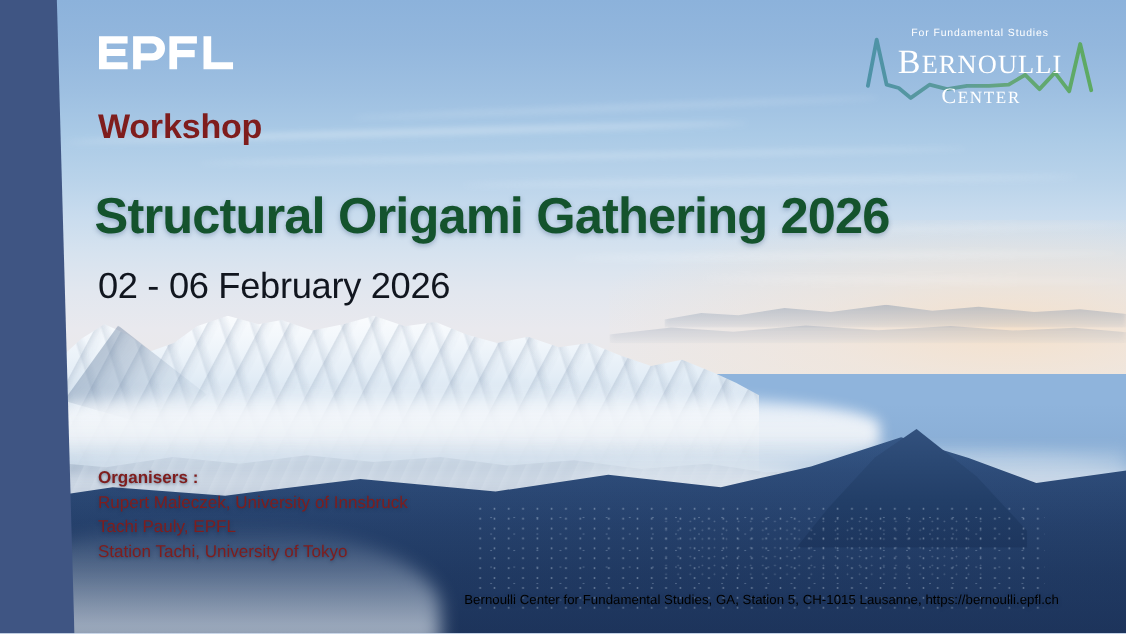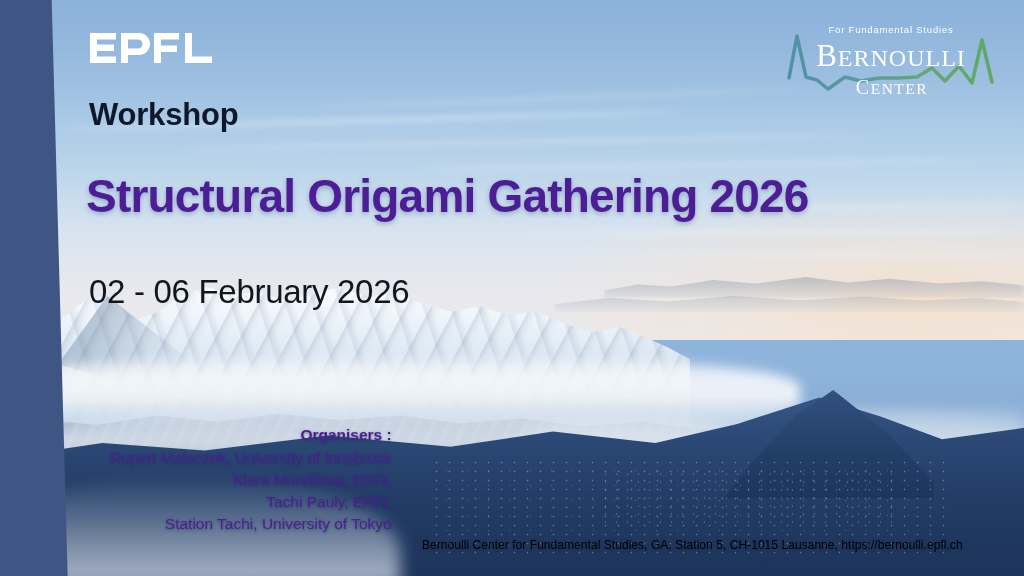--- a/index.html
+++ b/index.html
@@ -340,68 +340,65 @@
     height: 38px;
   }
   .epfl-logo svg { display: block; width: 122px; height: 38px; }
 
   .workshop {
     position: absolute;
     left: 89px;
     top: 99px;
     font-size: 31px;
     font-weight: 700;
-    color: #0f172a;
+    color: #7f1d1d;
     letter-spacing: -0.2px;
     line-height: 1;
   }
 
   .title {
     position: absolute;
     left: 86px;
     top: 172px;
     font-size: 46px;
     font-weight: 700;
-    color: #4c1d95;
+    color: #14532d;
     letter-spacing: -0.8px;
     line-height: 1.06;
     text-shadow: 0 2px 5px rgba(60,90,130,0.40);
     white-space: nowrap;
   }
 
   .dates {
     position: absolute;
     left: 89px;
     top: 243px;
     font-size: 33px;
     font-weight: 400;
     color: #11161f;
     letter-spacing: -0.3px;
     line-height: 1;
-    margin-top: 32px;
   }
 
   .organisers {
     position: absolute;
     left: 89px;
     top: 424px;
-    color: #4c1d95;
+    color: #7f1d1d;
     line-height: 1.42;
     text-shadow: 0 1px 3px rgba(25,45,75,0.55);
-    text-align: right;
   }
   .organisers .org-head {
     font-size: 15.5px;
     font-weight: 700;
     margin-bottom: 1px;
   }
   .organisers .org-name {
     font-size: 15.5px;
     font-weight: 400;
-    margin-left: 21px;
   }
 
   .footer {
     position: absolute;
     left: 422px;
     top: 538px;
     font-size: 12px;
     color: #000000;
     letter-spacing: 0.05px;
     text-shadow: 0 1px 3px rgba(25,45,75,0.6);
@@ -502,21 +499,20 @@
 
     <div class="workshop">Workshop</div>
 
     <div class="title">Structural Origami Gathering 2026</div>
 
     <div class="dates">02 - 06 February 2026</div>
 
     <div class="organisers">
       <div class="org-head">Organisers :</div>
       <div class="org-name">Rupert Maleczek, University of Innsbruck</div>
-      <div class="org-name">Klara Mundilova, EPFL</div>
       <div class="org-name">Tachi Pauly, EPFL</div>
       <div class="org-name">Station Tachi, University of Tokyo</div>
     </div>
 
     <div class="footer">Bernoulli Center for Fundamental Studies, GA, Station 5, CH-1015 Lausanne, https://bernoulli.epfl.ch</div>
 
   </div>
 </div>
 
 </body></html>

